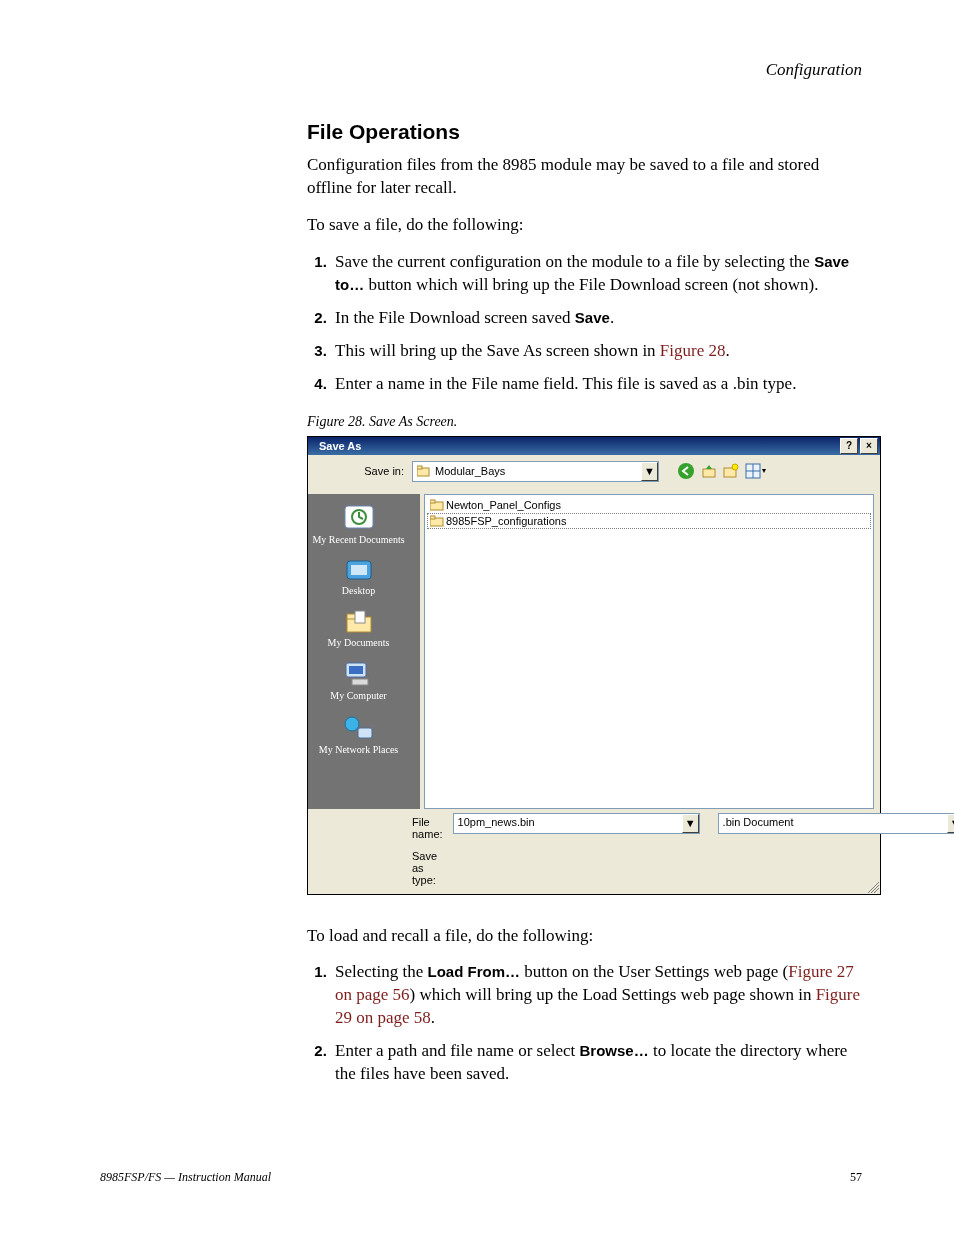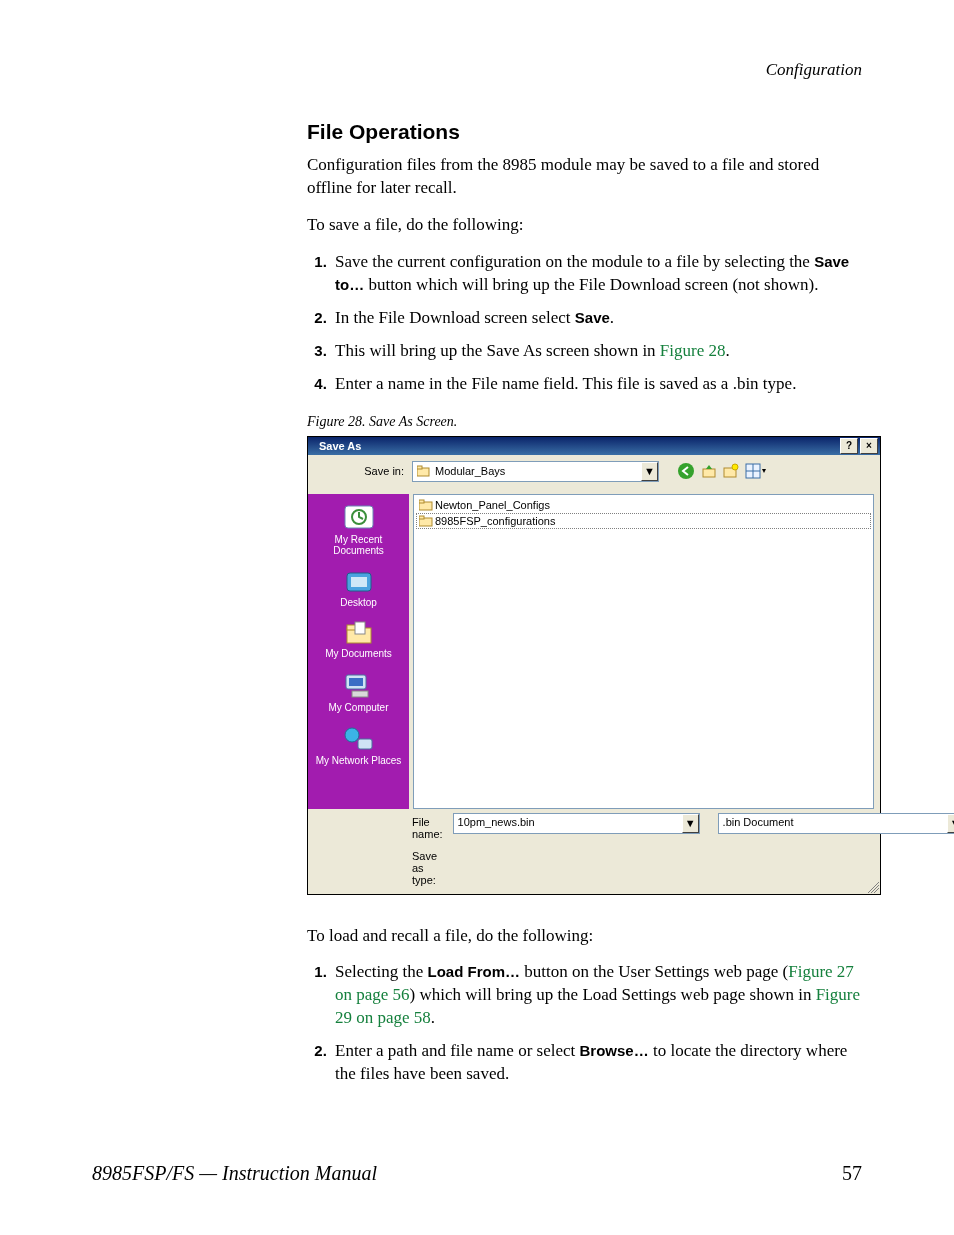--- a/index.html
+++ b/index.html
@@ -49,21 +49,21 @@
   ol li::marker{
     font-family:Arial,Helvetica,sans-serif;
     font-weight:700;
     font-size:15px;
   }
   .ui-bold{
     font-family:Arial,Helvetica,sans-serif;
     font-weight:700;
     font-size:15px;
   }
-  .xref{color:#15803d;}
+  .xref{color:#7f1d1d;}
   .fig-caption{
     font-style:italic;
     font-size:14px;
     margin:10px 0 6px 0;
   }
   
   .dlg{
     width:572px;
     border:1px solid #000;
     background:#ece9d8;
@@ -111,24 +111,25 @@
     width:15px;height:17px;
     background:#ece9d8;
     border:1px solid #fff;
     border-right-color:#404040;border-bottom-color:#404040;
     display:flex;align-items:center;justify-content:center;
   }
   .tb-icons{display:flex;align-items:center;gap:6px;margin-left:10px;}
   .dlg-body{display:flex;}
   .places{
     width:97px;
-    background:#a21caf;
-    padding:6px 2px 0 2px;
+    background:#737373;
+    padding:6px 13px 0 2px;
     display:flex;flex-direction:column;align-items:center;
     gap:2px;
+    font-family:Liberation Serif, serif;
   }
   .place{
     width:93px;
     text-align:center;
     color:#fff;
     font-size:10px;
     line-height:1.15;
     padding:4px 0 6px 0;
   }
   .place svg{display:block;margin:0 auto 2px auto;}
@@ -177,44 +178,44 @@
   }
   .grip{
     position:absolute;right:1px;bottom:1px;
     width:14px;height:14px;
     background:
       linear-gradient(135deg,transparent 60%,#808080 60%,#808080 64%,transparent 64%,
                               transparent 70%,#808080 70%,#808080 74%,transparent 74%,
                               transparent 80%,#808080 80%,#808080 84%,transparent 84%);
   }
   .footer{
-    position:absolute;left:92px;right:92px;bottom:50px;
+    position:absolute;left:100px;right:92px;bottom:50px;
     display:flex;justify-content:space-between;
-    font-style:italic;font-size:20px;
+    font-style:italic;font-size:12px;
   }
   .footer .pn{font-style:normal;}
 </style>
 </head>
 <body>
 
 <div class="page">
   <div class="running-head">Configuration</div>
 
   <div class="content">
     <h2>File Operations</h2>
 
     <p>Configuration files from the 8985 module may be saved to a file and stored offline for later recall.</p>
     <p>To save a file, do the following:</p>
 
     <ol>
       <li>
         <span>Save the current configuration on the module to a file by selecting the </span><span class="ui-bold">Save to…</span><span> button which will bring up the File Download screen (not shown).</span>
       </li>
       <li>
-        <span>In the File Download screen select </span><span class="ui-bold">Save</span><span>.</span>
+        <span>In the File Download screen saved </span><span class="ui-bold">Save</span><span>.</span>
       </li>
       <li>
         <span>This will bring up the Save As screen shown in </span><span class="xref">Figure 28</span><span>.</span>
       </li>
       <li>Enter a name in the File name field. This file is saved as a .bin type.</li>
     </ol>
 
     <div class="fig-caption">Figure 28.  Save As Screen.</div>
 
     <div class="dlg">

